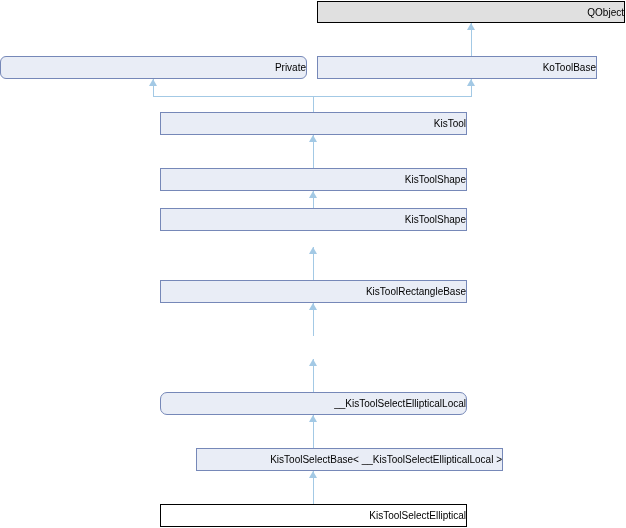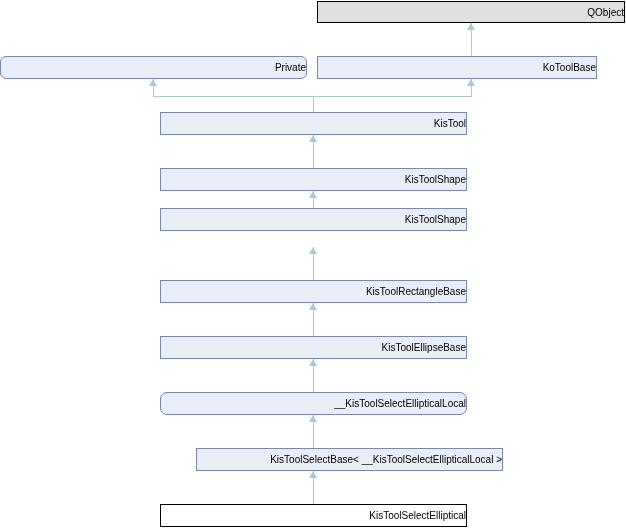--- a/index.html
+++ b/index.html
@@ -130,23 +130,20 @@
   </div>
 
   <div id="n-kistoolshape" class="node">
     <span>KisToolShape</span>
   </div>
 
   <div id="n-kistoolrectanglebase" class="node">
     <span>KisToolRectangleBase</span>
   </div>
 
-  <div id="n-kistoolellipsebase" class="node">
-    <span>KisToolEllipseBase</span>
-  </div>
 
   <div id="n-kistoolselectellipticallocal" class="node">
     <span>__KisToolSelectEllipticalLocal</span>
   </div>
 
   <div id="n-kistoolselectbase" class="node">
     <span>KisToolSelectBase&lt; __KisToolSelectEllipticalLocal &gt;</span>
   </div>
 
   <div id="n-kistoolselectelliptical" class="node focus">

